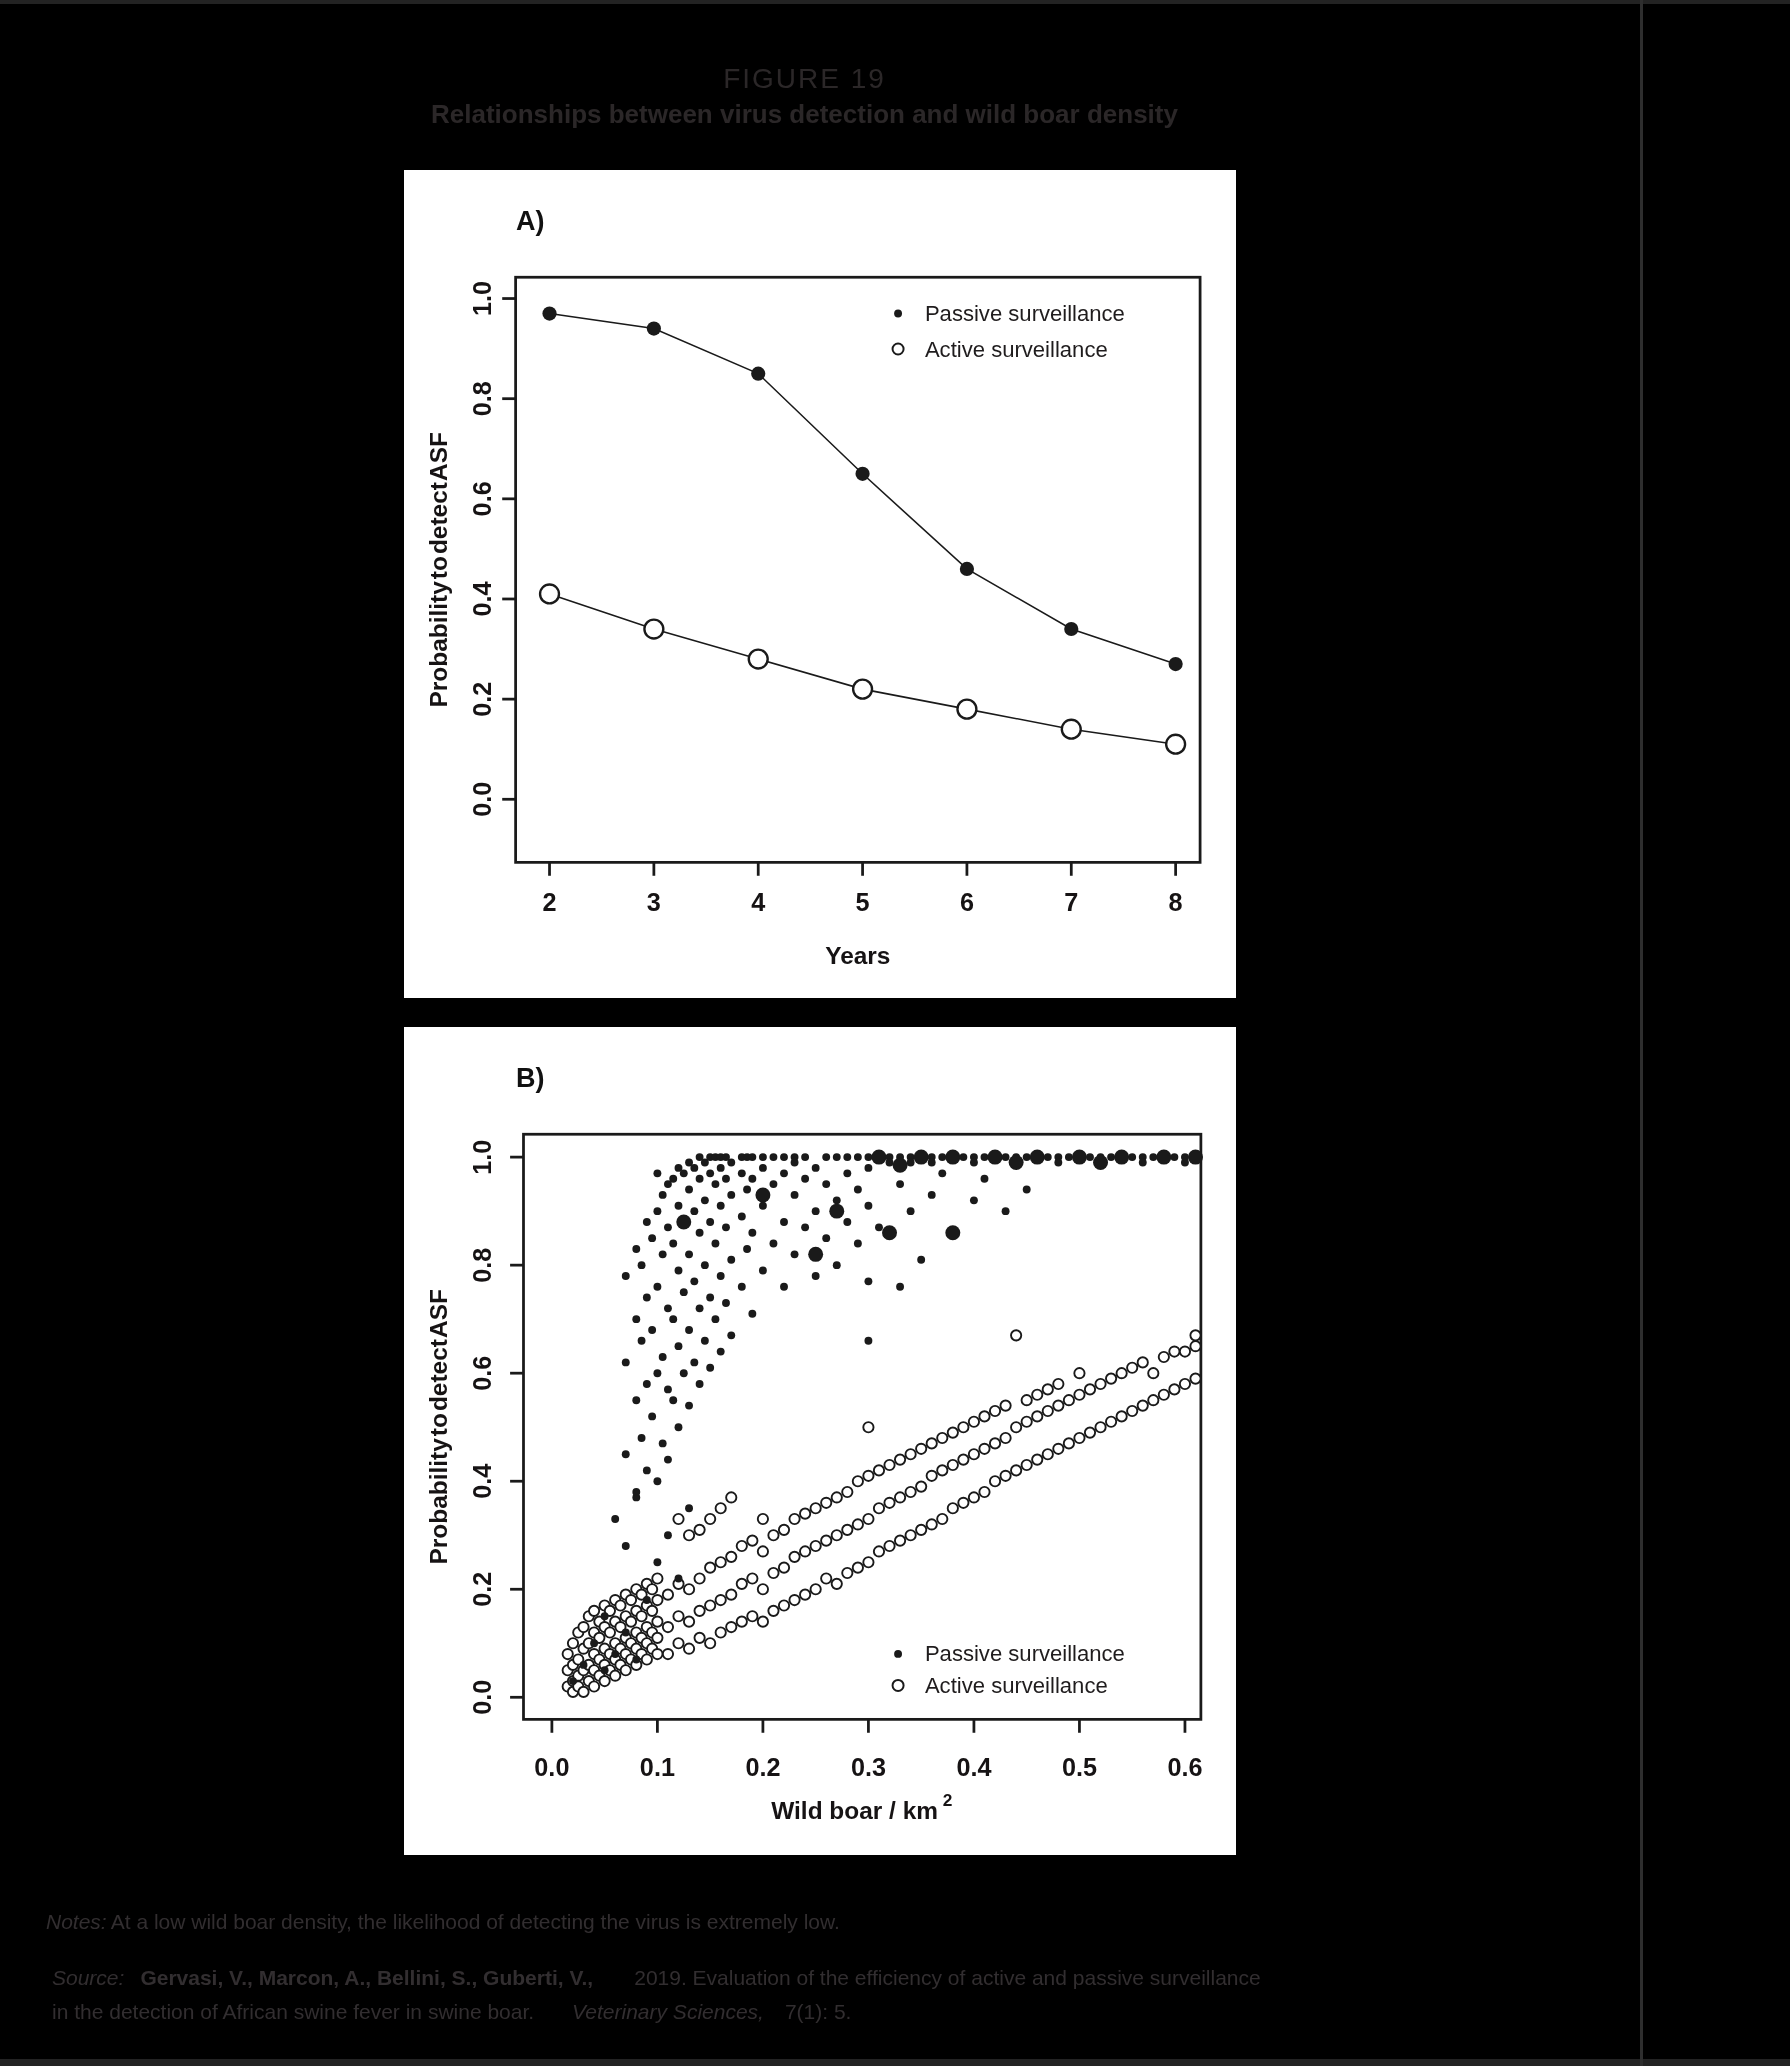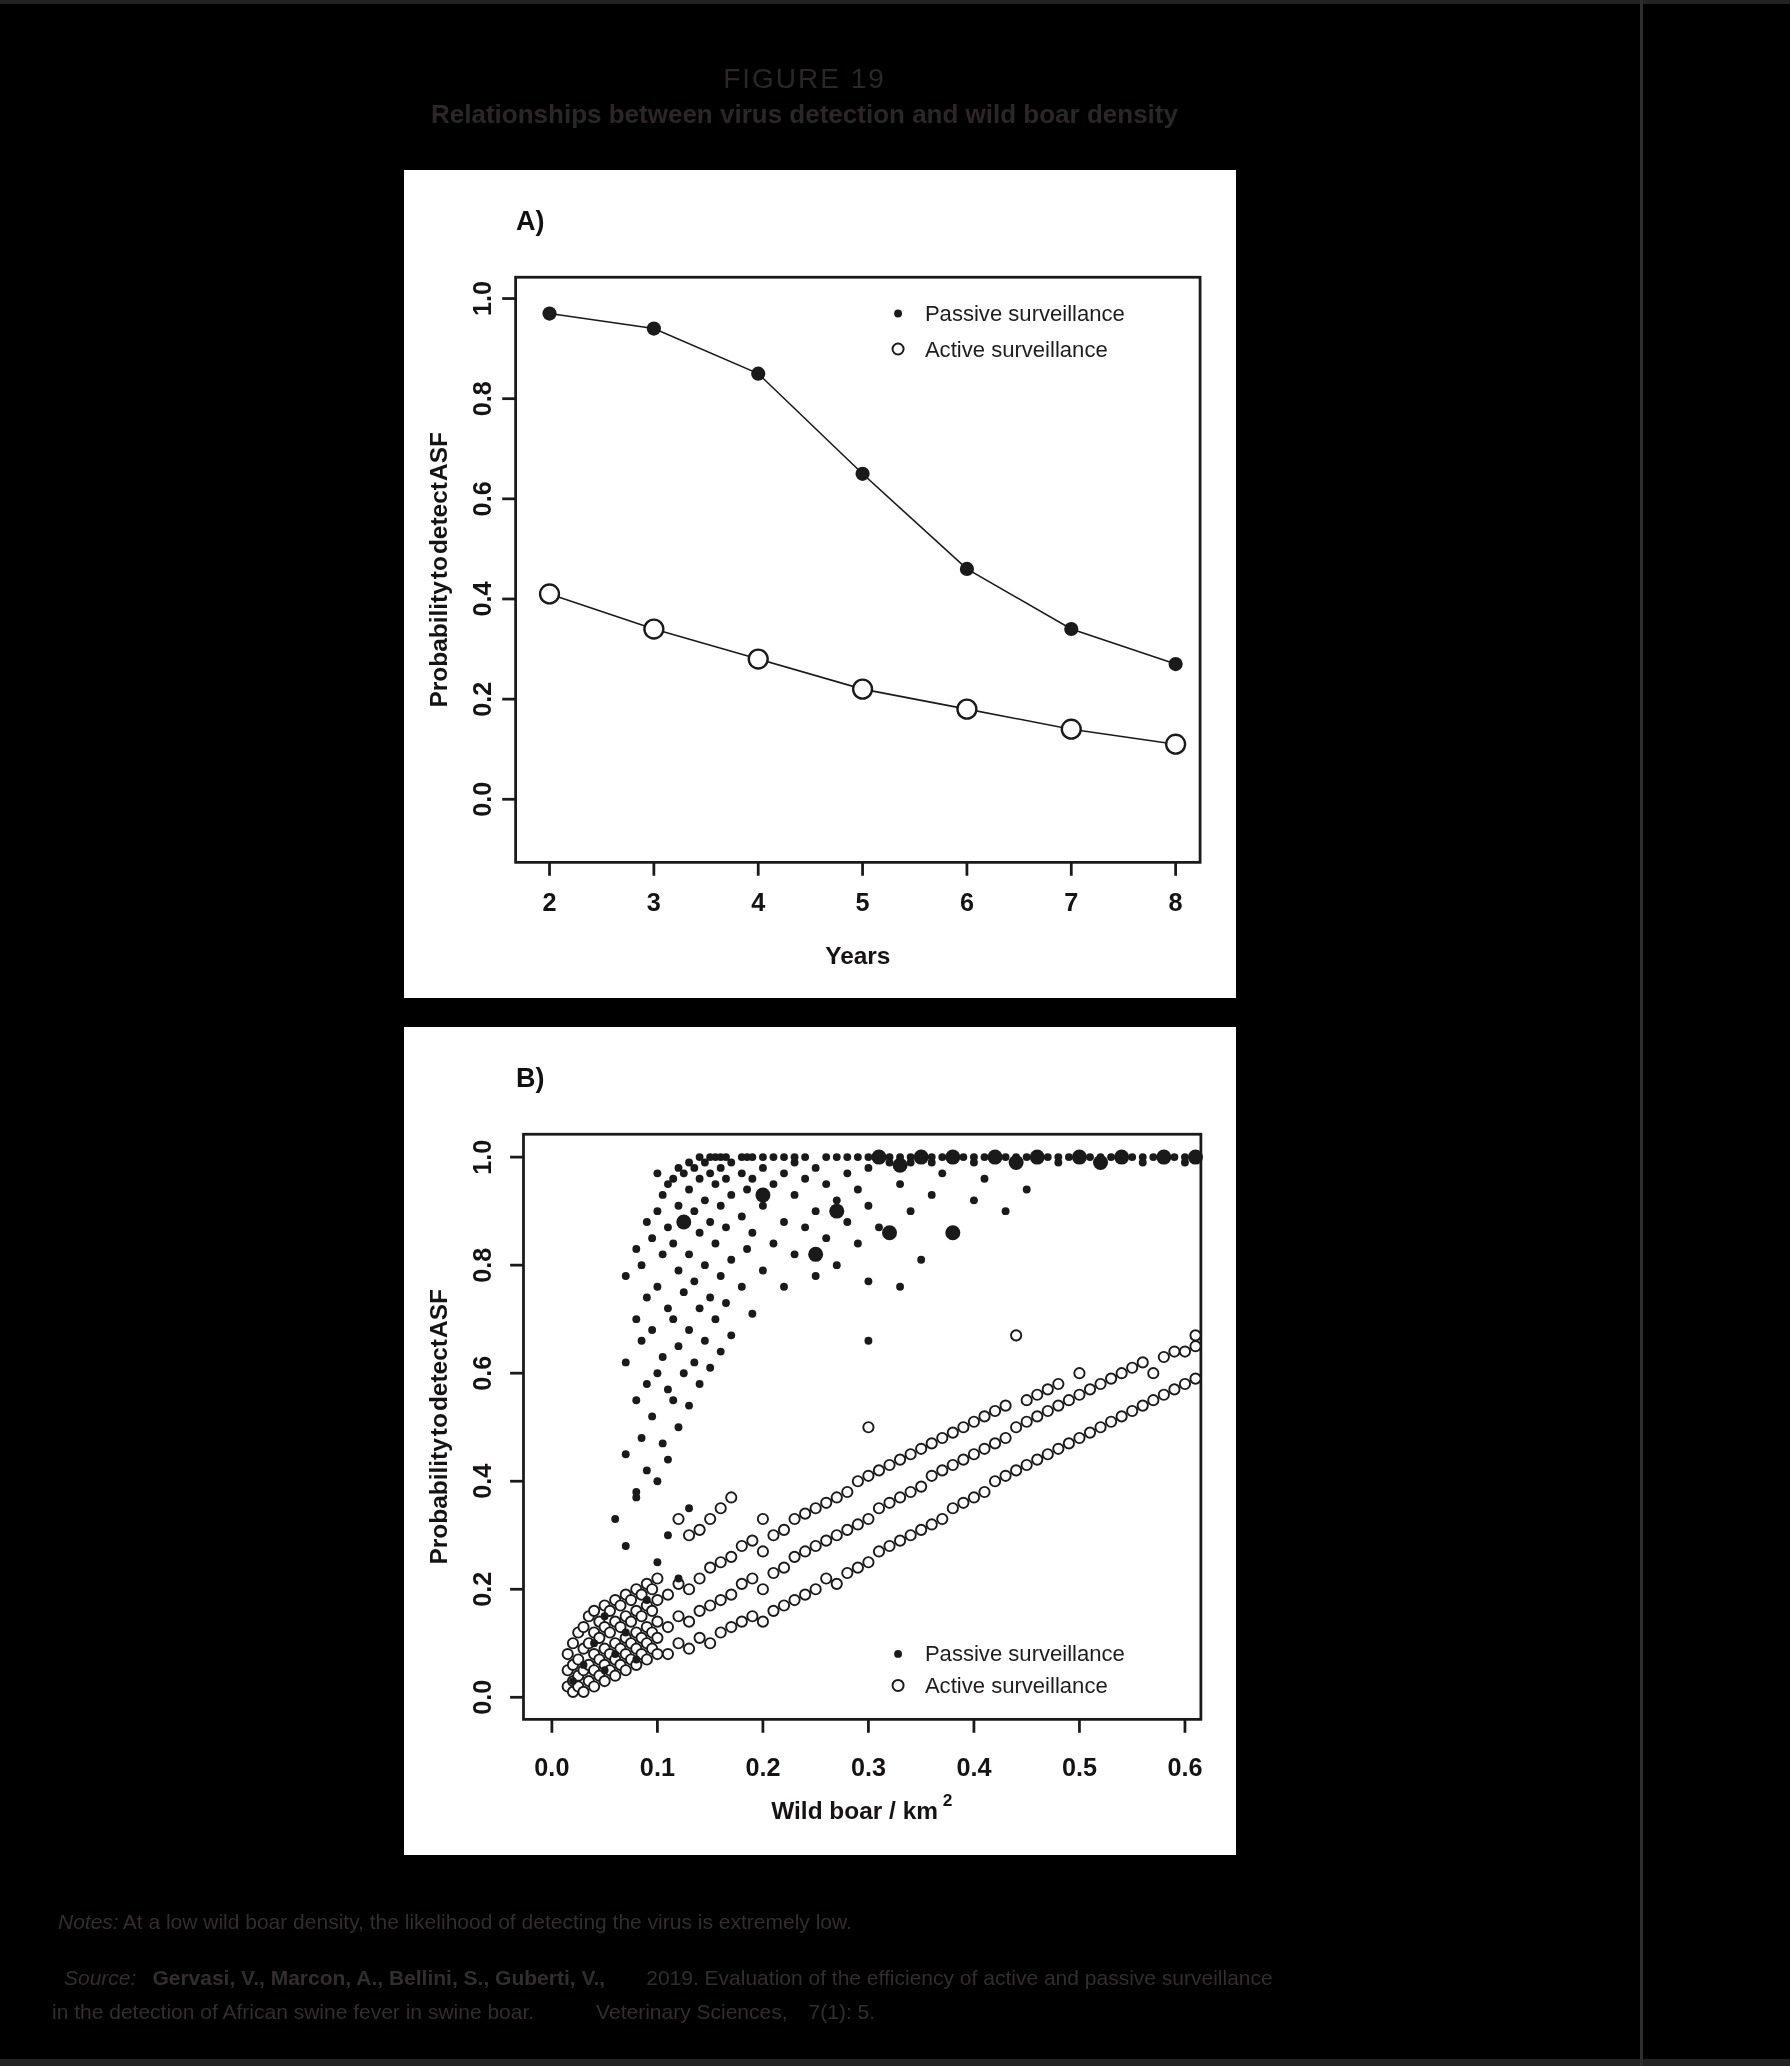--- a/index.html
+++ b/index.html
@@ -27,23 +27,23 @@
   .panel-label{position:absolute;left:112px;top:36px;font-size:27px;font-weight:bold;color:#111111;}
   svg.chart{position:absolute;left:0;top:0;width:832px;height:828px;}
   svg text{font-family:"Liberation Sans", sans-serif;}
   .tick-label{font-size:32px;font-weight:bold;fill:#161314;}
   .axis-title{font-size:31px;font-weight:bold;fill:#161314;}
   .legend-text{font-size:28px;fill:#1f1c1d;font-weight:400;}
 
   
   .notes{position:absolute;left:46px;top:1910px;width:1546px;font-size:21px;color:#322e30;}
   .source{position:absolute;left:52px;top:1961px;width:1546px;font-size:21px;color:#322e30;line-height:34px;}
-  .lbl-italic{font-style:italic;margin-left:12px;}
+  .lbl-italic{font-style:italic;}
   .authors-bold{font-weight:bold;margin-left:16px;}
-  .journal-italic{margin-left:62px;}
+  .journal-italic{font-style:italic;margin-left:38px;}
   .citation-rest{margin-left:41px;}
   .issue-text{margin-left:21px;}
   .notes-text{margin-left:4px;}
 </style>
 </head>
 <body>
 
 <div class="top-strip"></div>
 <div class="bottom-strip"></div>
 <div class="edge-line"></div>

